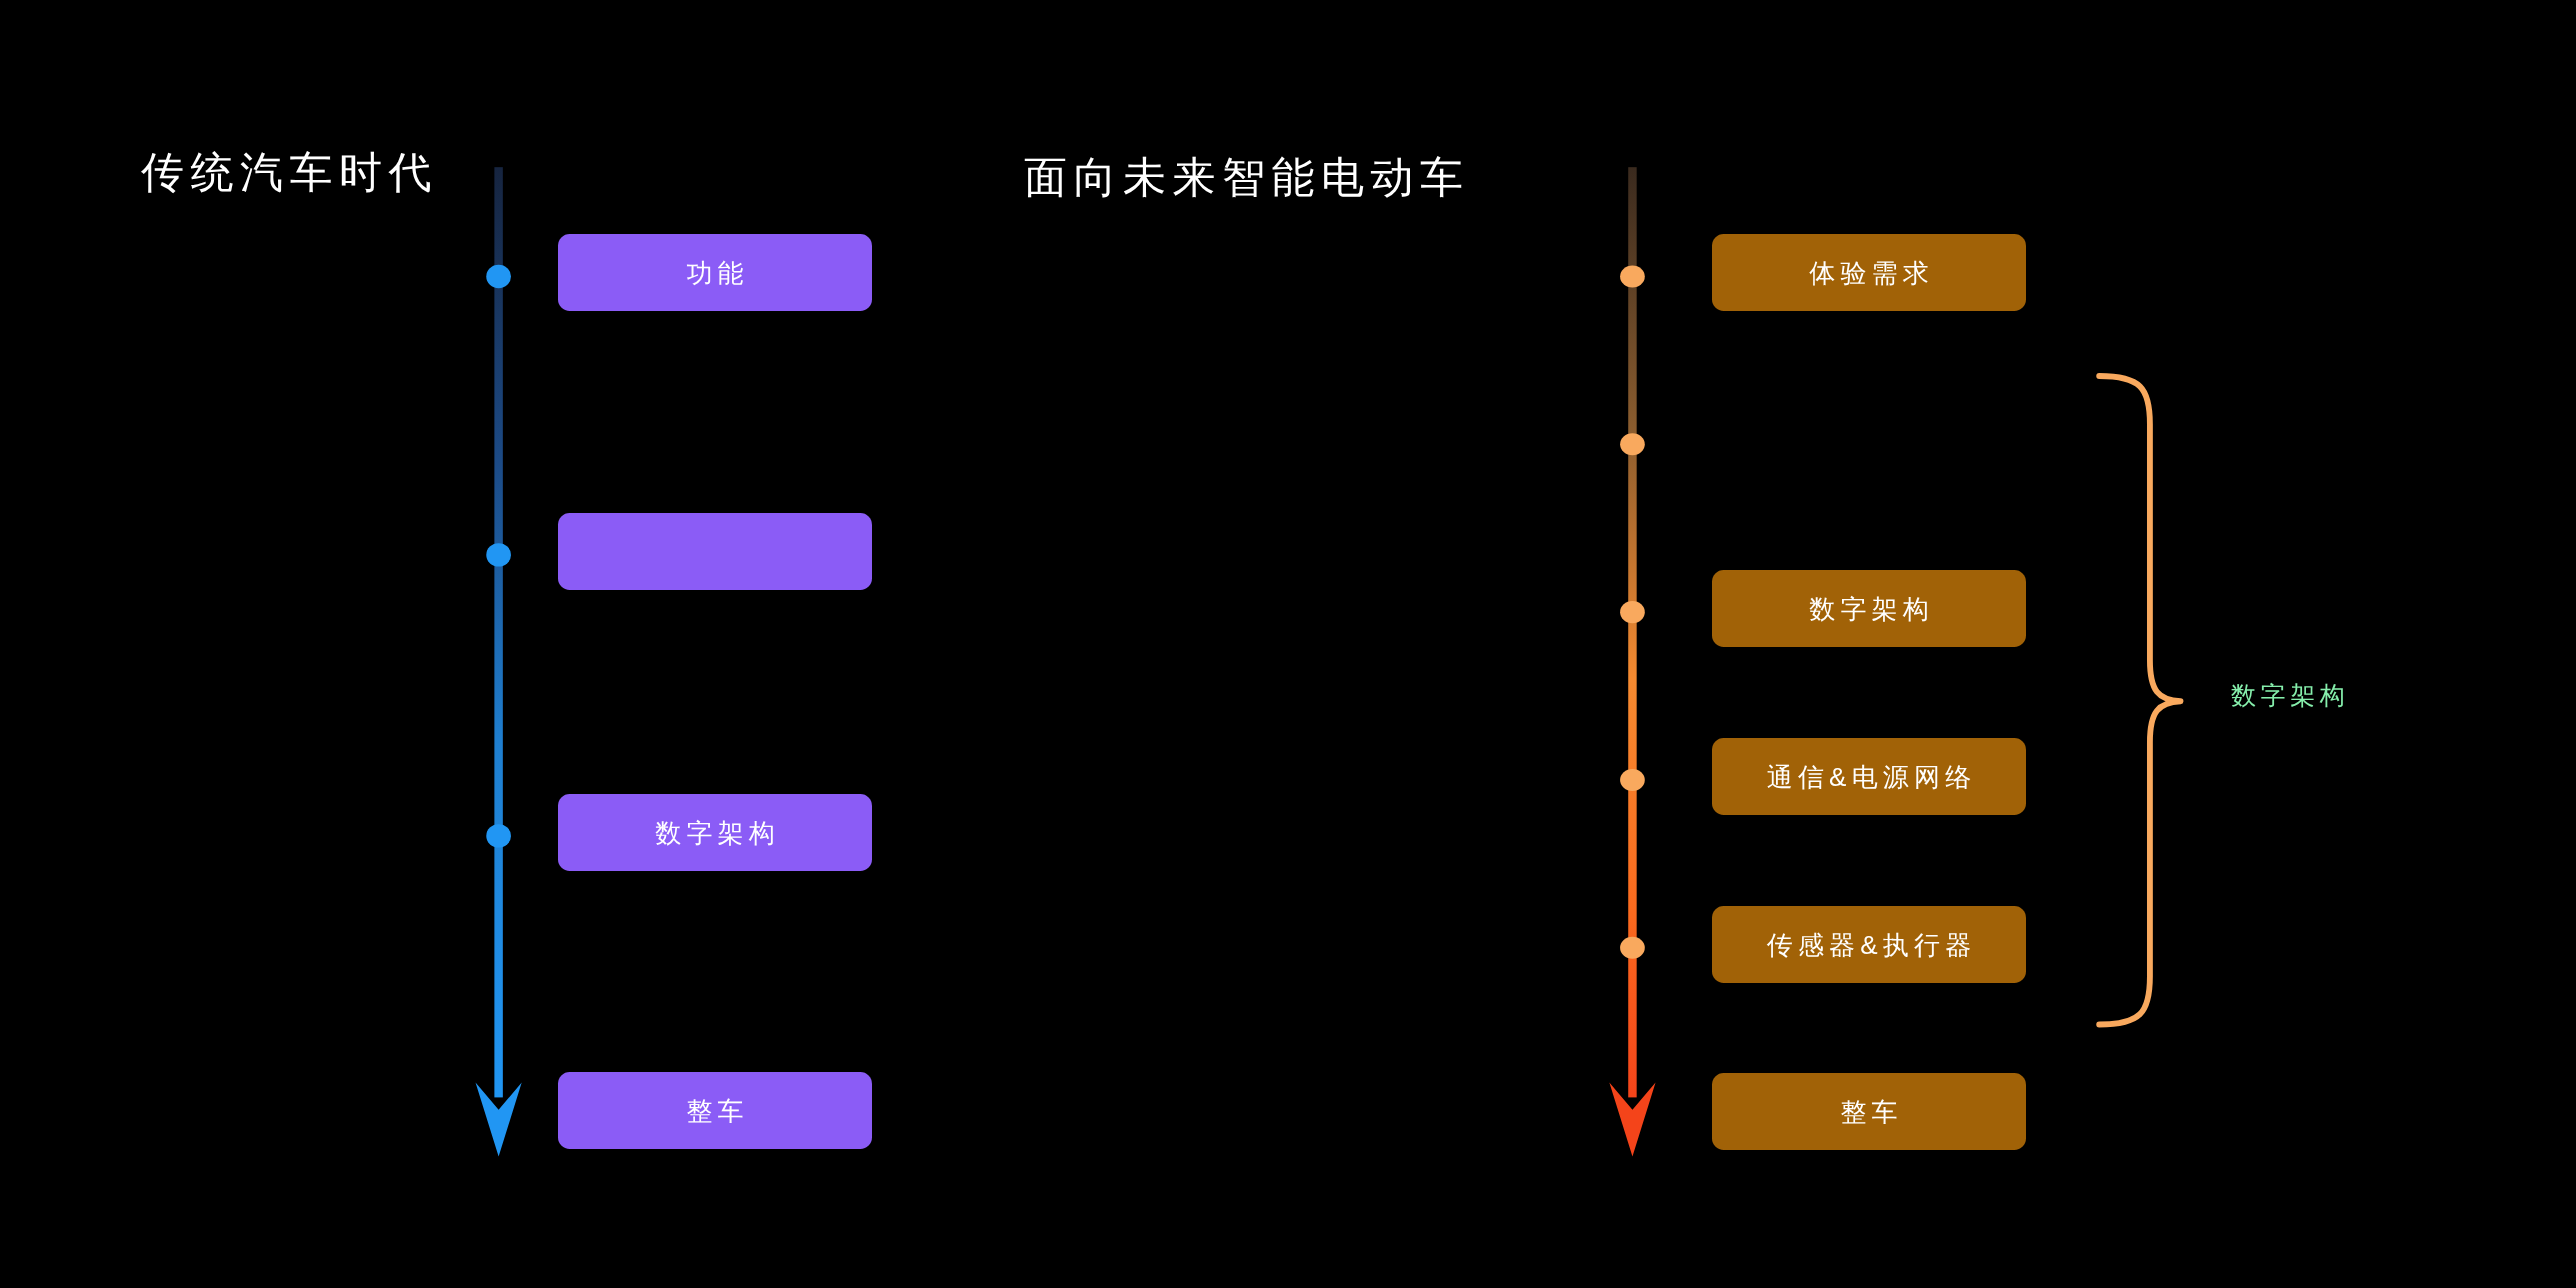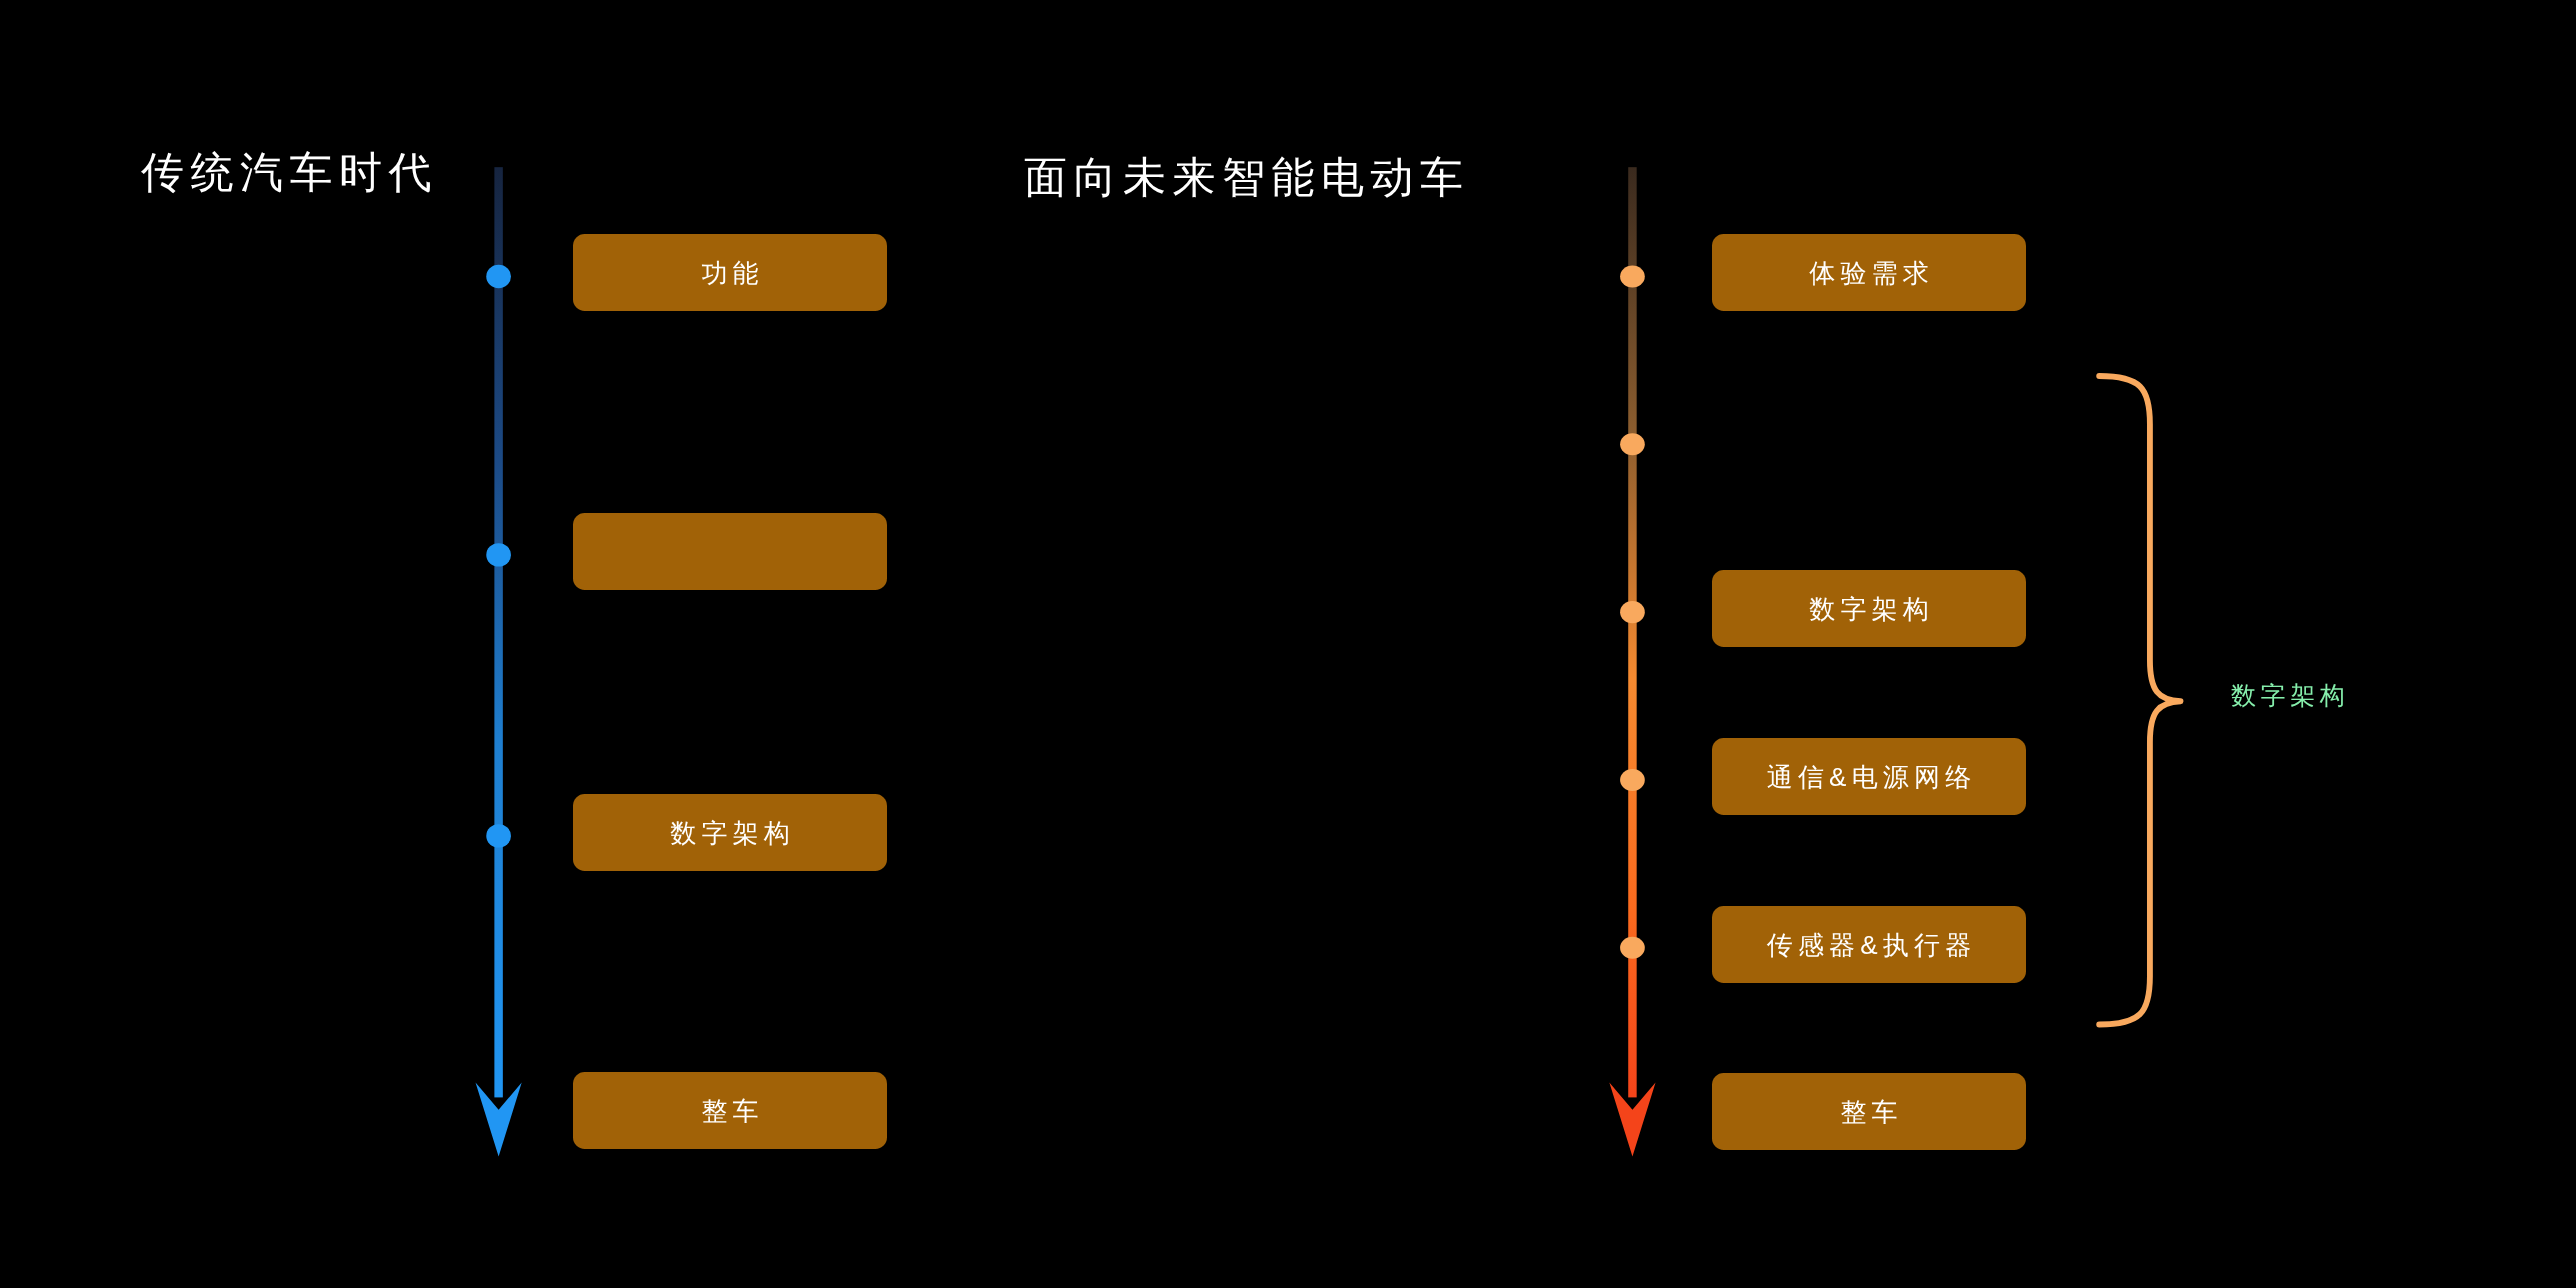--- a/index.html
+++ b/index.html
@@ -56,21 +56,21 @@
     box-sizing: border-box;
   }
   .node-label {
     color: #ffffff;
     font-size: 26px;
     letter-spacing: 5.2px;
     text-indent: 5.2px;
     white-space: nowrap;
     line-height: 1;
   }
-  .node-box.blue   { background: #a16207; left: 573px; }
+  .node-box.blue   { background: #8b5cf6; left: 558px; }
   .node-box.orange { background: #a16207; left: 1712px; }
 
   
   .node-label.blurred {
     color: rgba(255,255,255,0.16);
     filter: blur(5.9px);
   }
 
   
   #group-label {

